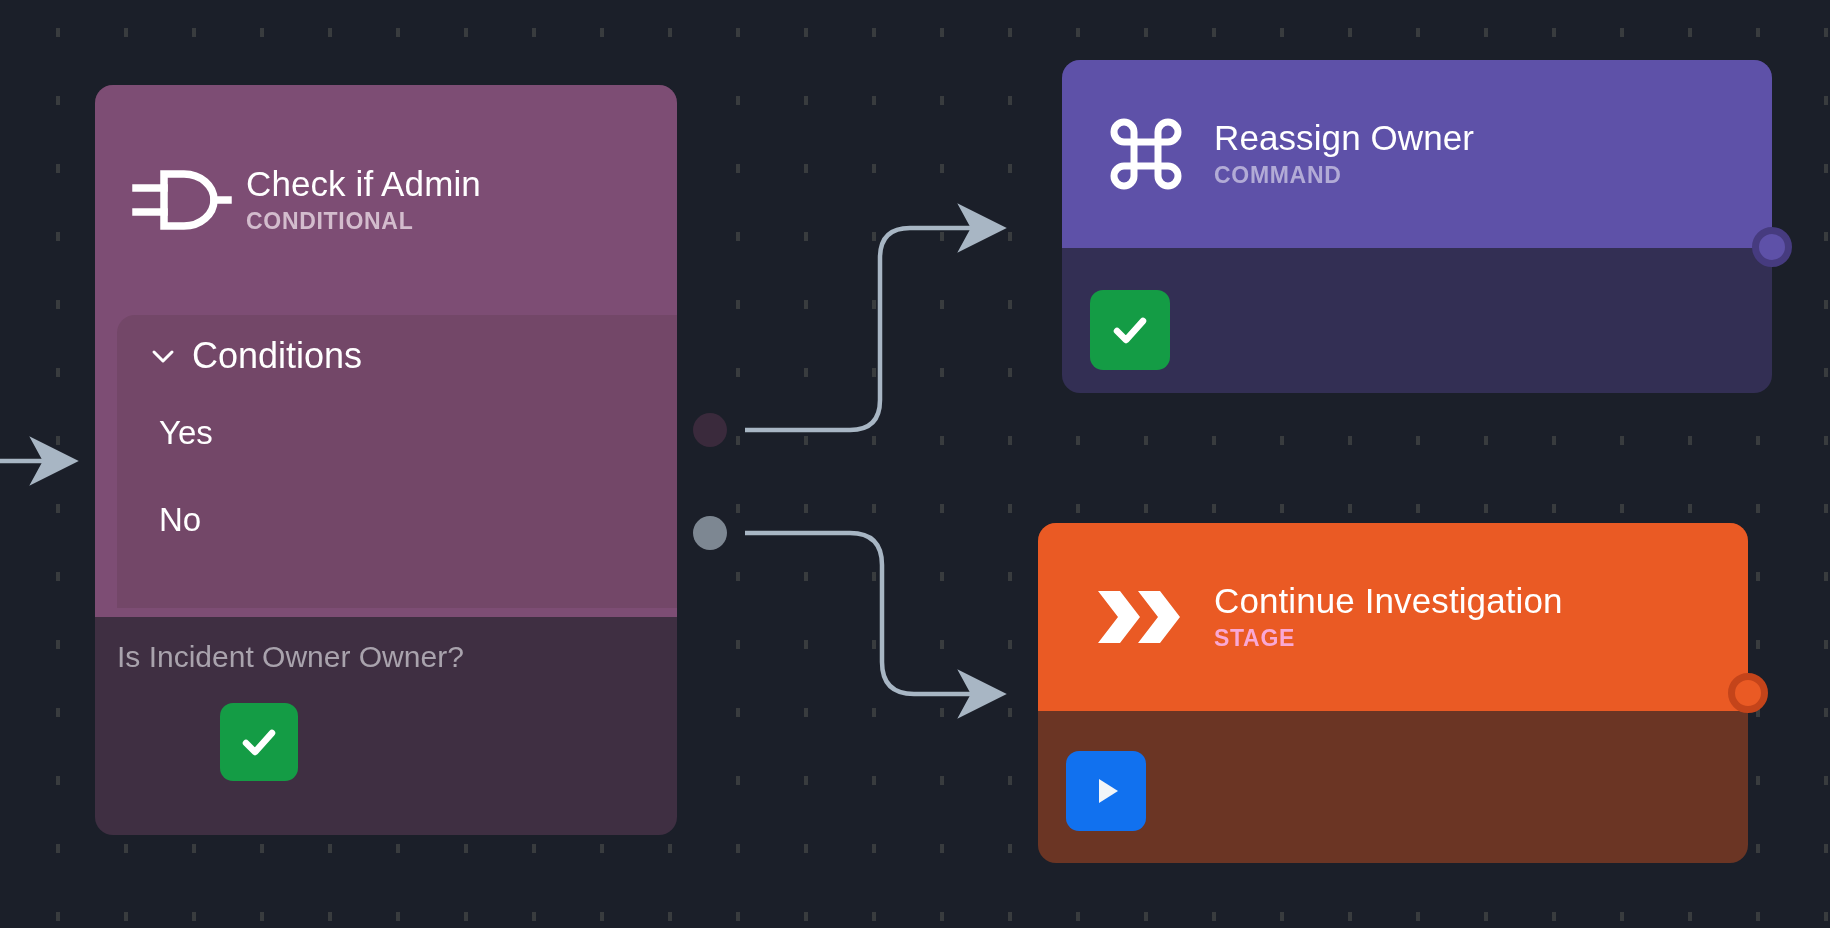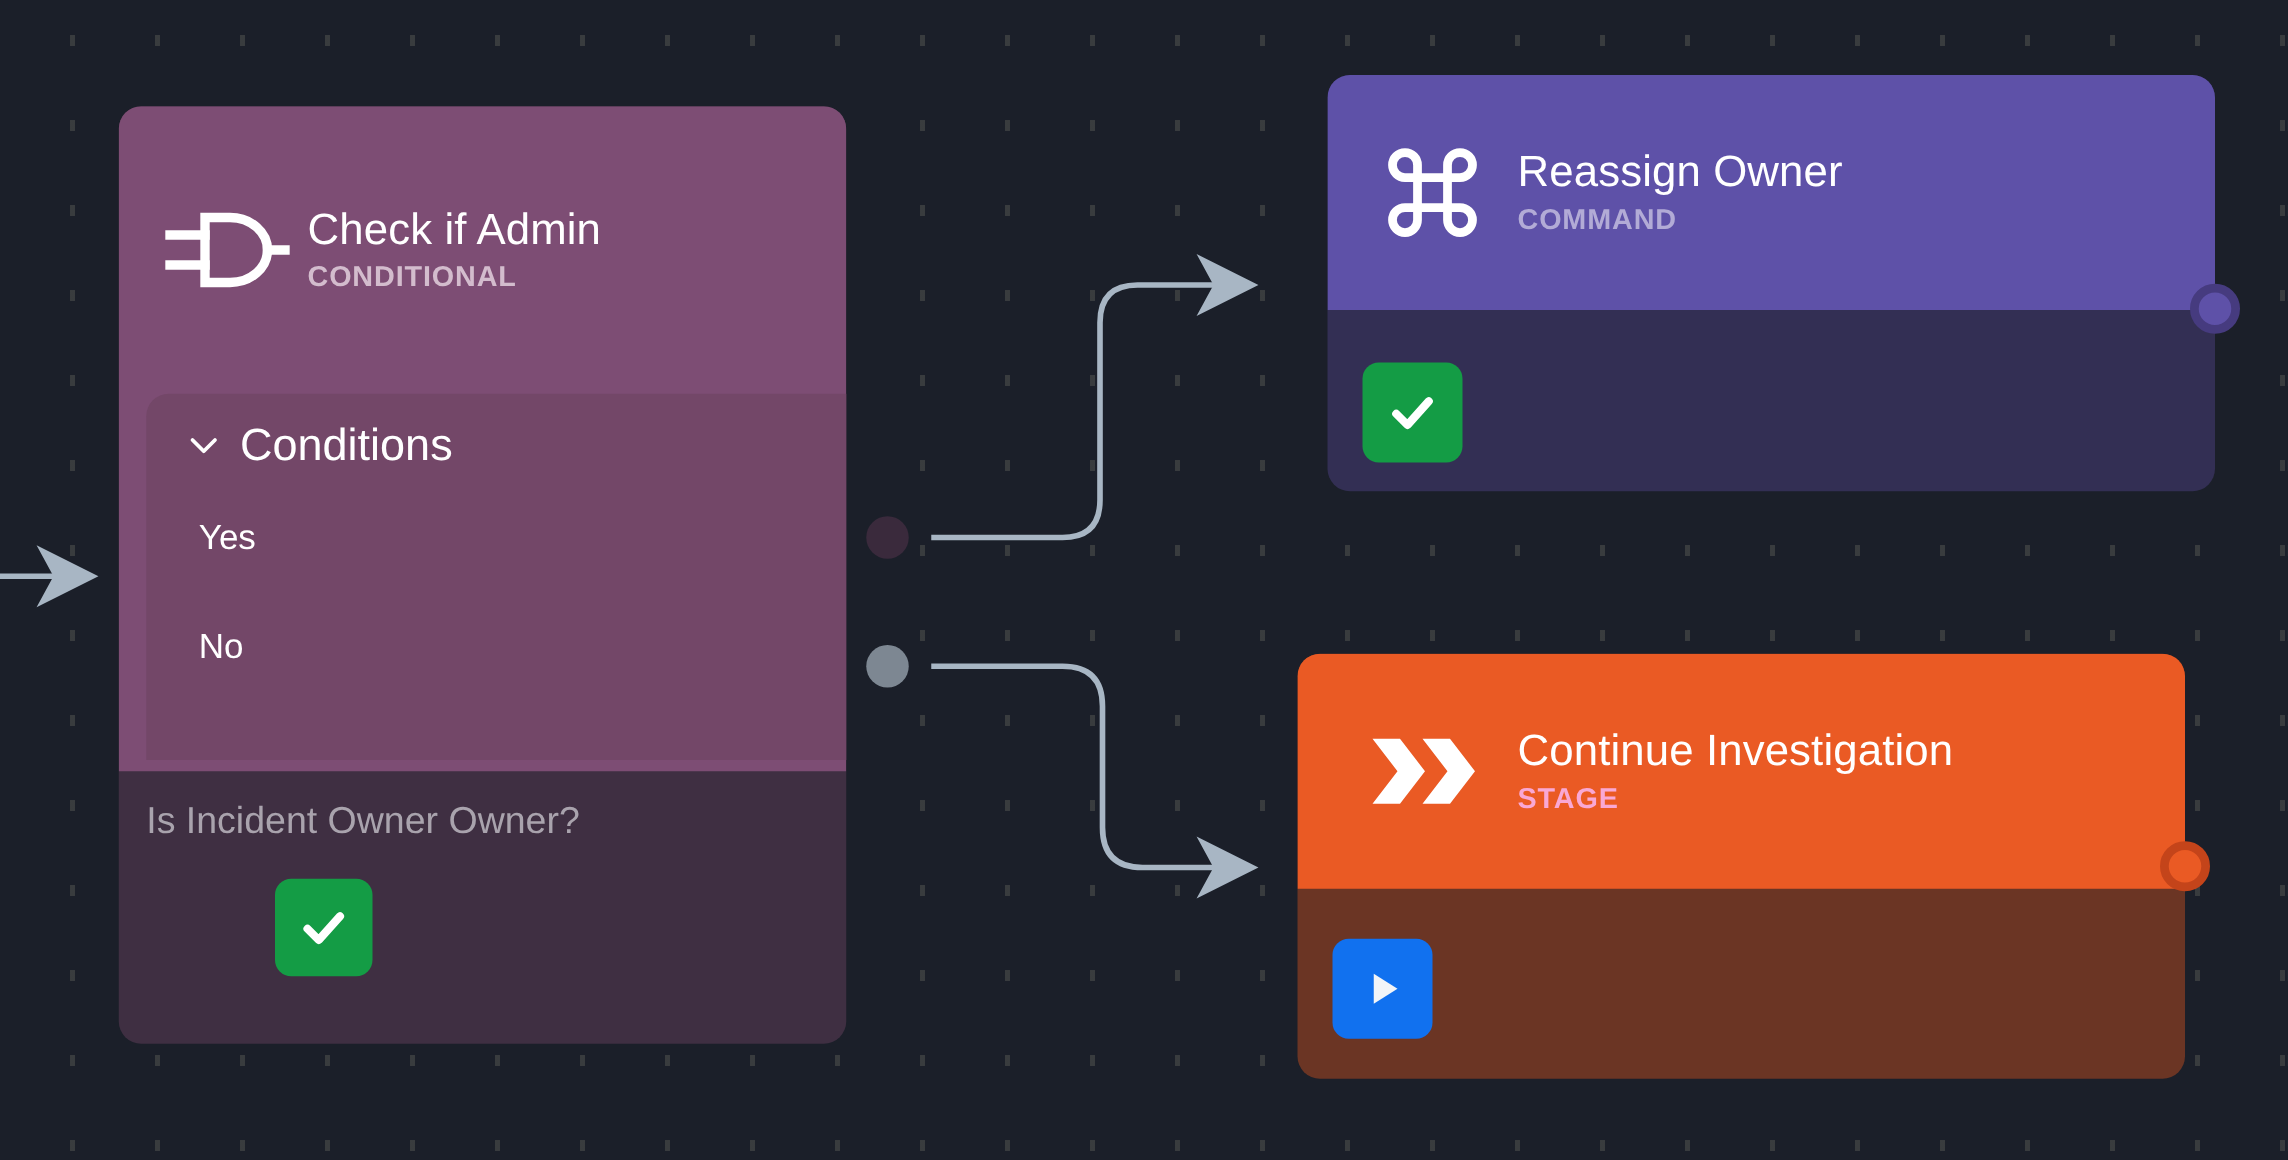--- a/index.html
+++ b/index.html
@@ -52,21 +52,21 @@
   #cond .nsub{color:#d3bccd;}
   .cond-panel{
     position:absolute;left:22px;top:230px;width:668px;height:293px;
     background:#734768;border-radius:18px 18px 0 0;
   }
   .cond-panel-title{
     position:absolute;left:33px;top:20px;display:flex;align-items:center;gap:16px;
     color:#ffffff;font-size:36px;
   }
   .chev{width:26px;height:26px;display:block;}
-  .cond-row{position:absolute;left:42px;color:#ffffff;font-size:28px;}
+  .cond-row{position:absolute;left:42px;color:#ffffff;font-size:33px;}
   .cond-row.r0{top:99px;}
   .cond-row.r1{top:186px;}
   .port{position:absolute;width:34px;height:34px;border-radius:50%;}
   #cond .desc{position:absolute;left:22px;top:555px;color:#a9a3ad;font-size:30px;}
   #cond .badge{left:125px;top:618px;width:78px;height:78px;background:#149c45;}
 
   
   #cmd{left:1038px;top:60px;width:710px;height:333px;margin-left:24px;}
   #cmd .node-inner{background:#332f54;}
   #cmd .head-bg{position:absolute;left:0;top:0;width:100%;height:188px;background:#5e51a8;}

